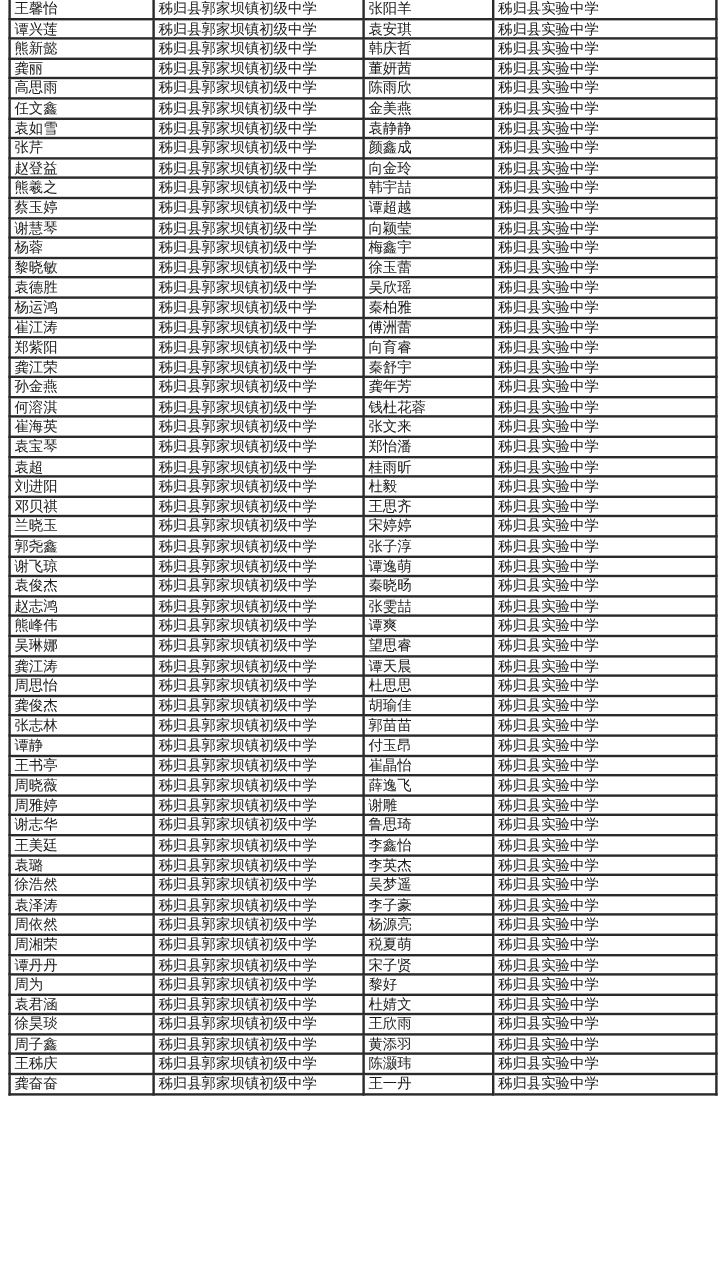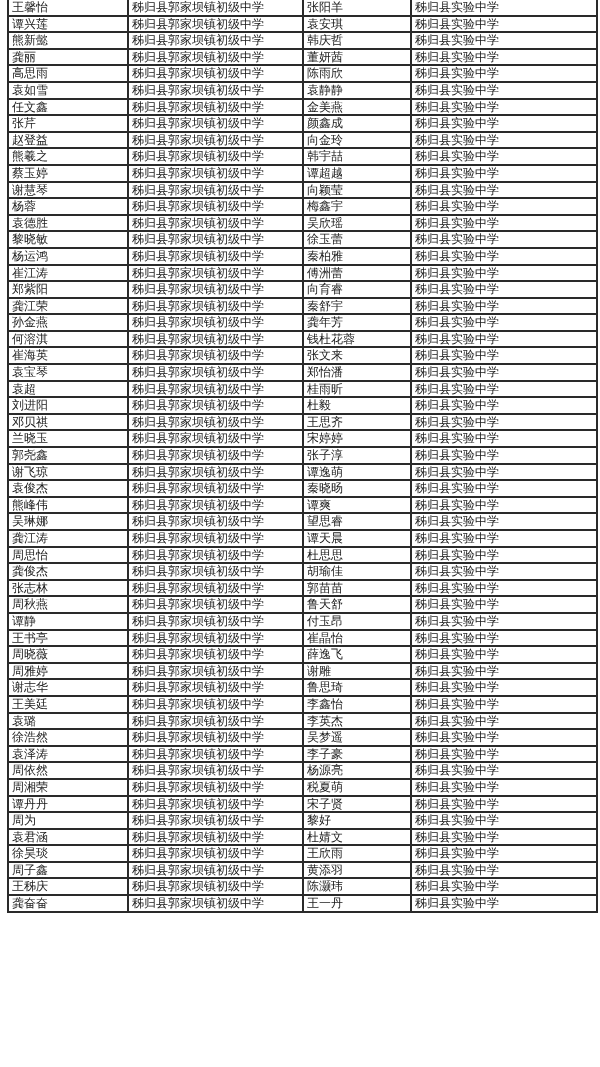--- a/index.html
+++ b/index.html
@@ -56,32 +56,32 @@
         <td>董妍茜</td>
         <td>秭归县实验中学</td>
       </tr>
       <tr>
         <td>高思雨</td>
         <td>秭归县郭家坝镇初级中学</td>
         <td>陈雨欣</td>
         <td>秭归县实验中学</td>
       </tr>
       <tr>
+        <td>任文鑫</td>
+        <td>秭归县郭家坝镇初级中学</td>
+        <td>金美燕</td>
+        <td>秭归县实验中学</td>
+      </tr>
+      <tr>
         <td>袁如雪</td>
         <td>秭归县郭家坝镇初级中学</td>
         <td>袁静静</td>
         <td>秭归县实验中学</td>
       </tr>
       <tr>
-        <td>任文鑫</td>
-        <td>秭归县郭家坝镇初级中学</td>
-        <td>金美燕</td>
-        <td>秭归县实验中学</td>
-      </tr>
-      <tr>
         <td>张芹</td>
         <td>秭归县郭家坝镇初级中学</td>
         <td>颜鑫成</td>
         <td>秭归县实验中学</td>
       </tr>
       <tr>
         <td>赵登益</td>
         <td>秭归县郭家坝镇初级中学</td>
         <td>向金玲</td>
         <td>秭归县实验中学</td>
@@ -104,32 +104,32 @@
         <td>向颖莹</td>
         <td>秭归县实验中学</td>
       </tr>
       <tr>
         <td>杨蓉</td>
         <td>秭归县郭家坝镇初级中学</td>
         <td>梅鑫宇</td>
         <td>秭归县实验中学</td>
       </tr>
       <tr>
+        <td>黎晓敏</td>
+        <td>秭归县郭家坝镇初级中学</td>
+        <td>徐玉蕾</td>
+        <td>秭归县实验中学</td>
+      </tr>
+      <tr>
         <td>袁德胜</td>
         <td>秭归县郭家坝镇初级中学</td>
         <td>吴欣瑶</td>
         <td>秭归县实验中学</td>
       </tr>
       <tr>
-        <td>黎晓敏</td>
-        <td>秭归县郭家坝镇初级中学</td>
-        <td>徐玉蕾</td>
-        <td>秭归县实验中学</td>
-      </tr>
-      <tr>
         <td>杨运鸿</td>
         <td>秭归县郭家坝镇初级中学</td>
         <td>秦柏雅</td>
         <td>秭归县实验中学</td>
       </tr>
       <tr>
         <td>崔江涛</td>
         <td>秭归县郭家坝镇初级中学</td>
         <td>傅洲蕾</td>
         <td>秭归县实验中学</td>
@@ -206,20 +206,26 @@
         <td>谭逸萌</td>
         <td>秭归县实验中学</td>
       </tr>
       <tr>
         <td>袁俊杰</td>
         <td>秭归县郭家坝镇初级中学</td>
         <td>秦晓旸</td>
         <td>秭归县实验中学</td>
       </tr>
       <tr>
+        <td>赵志鸿</td>
+        <td>秭归县郭家坝镇初级中学</td>
+        <td>张雯喆</td>
+        <td>秭归县实验中学</td>
+      </tr>
+      <tr>
         <td>熊峰伟</td>
         <td>秭归县郭家坝镇初级中学</td>
         <td>谭爽</td>
         <td>秭归县实验中学</td>
       </tr>
       <tr>
         <td>吴琳娜</td>
         <td>秭归县郭家坝镇初级中学</td>
         <td>望思睿</td>
         <td>秭归县实验中学</td>
@@ -239,26 +245,20 @@
       <tr>
         <td>龚俊杰</td>
         <td>秭归县郭家坝镇初级中学</td>
         <td>胡瑜佳</td>
         <td>秭归县实验中学</td>
       </tr>
       <tr>
         <td>张志林</td>
         <td>秭归县郭家坝镇初级中学</td>
         <td>郭苗苗</td>
-        <td>秭归县实验中学</td>
-      </tr>
-      <tr>
-        <td>周秋燕</td>
-        <td>秭归县郭家坝镇初级中学</td>
-        <td>鲁天舒</td>
         <td>秭归县实验中学</td>
       </tr>
       <tr>
         <td>谭静</td>
         <td>秭归县郭家坝镇初级中学</td>
         <td>付玉昂</td>
         <td>秭归县实验中学</td>
       </tr>
       <tr>
         <td>王书亭</td>

